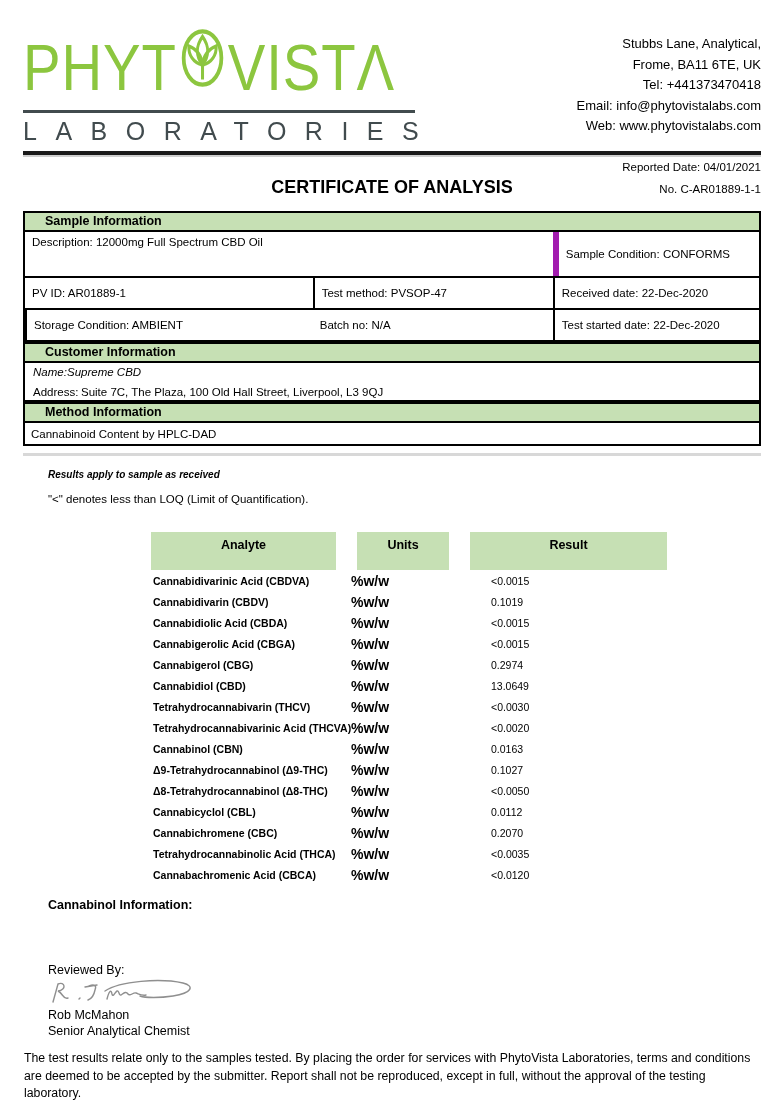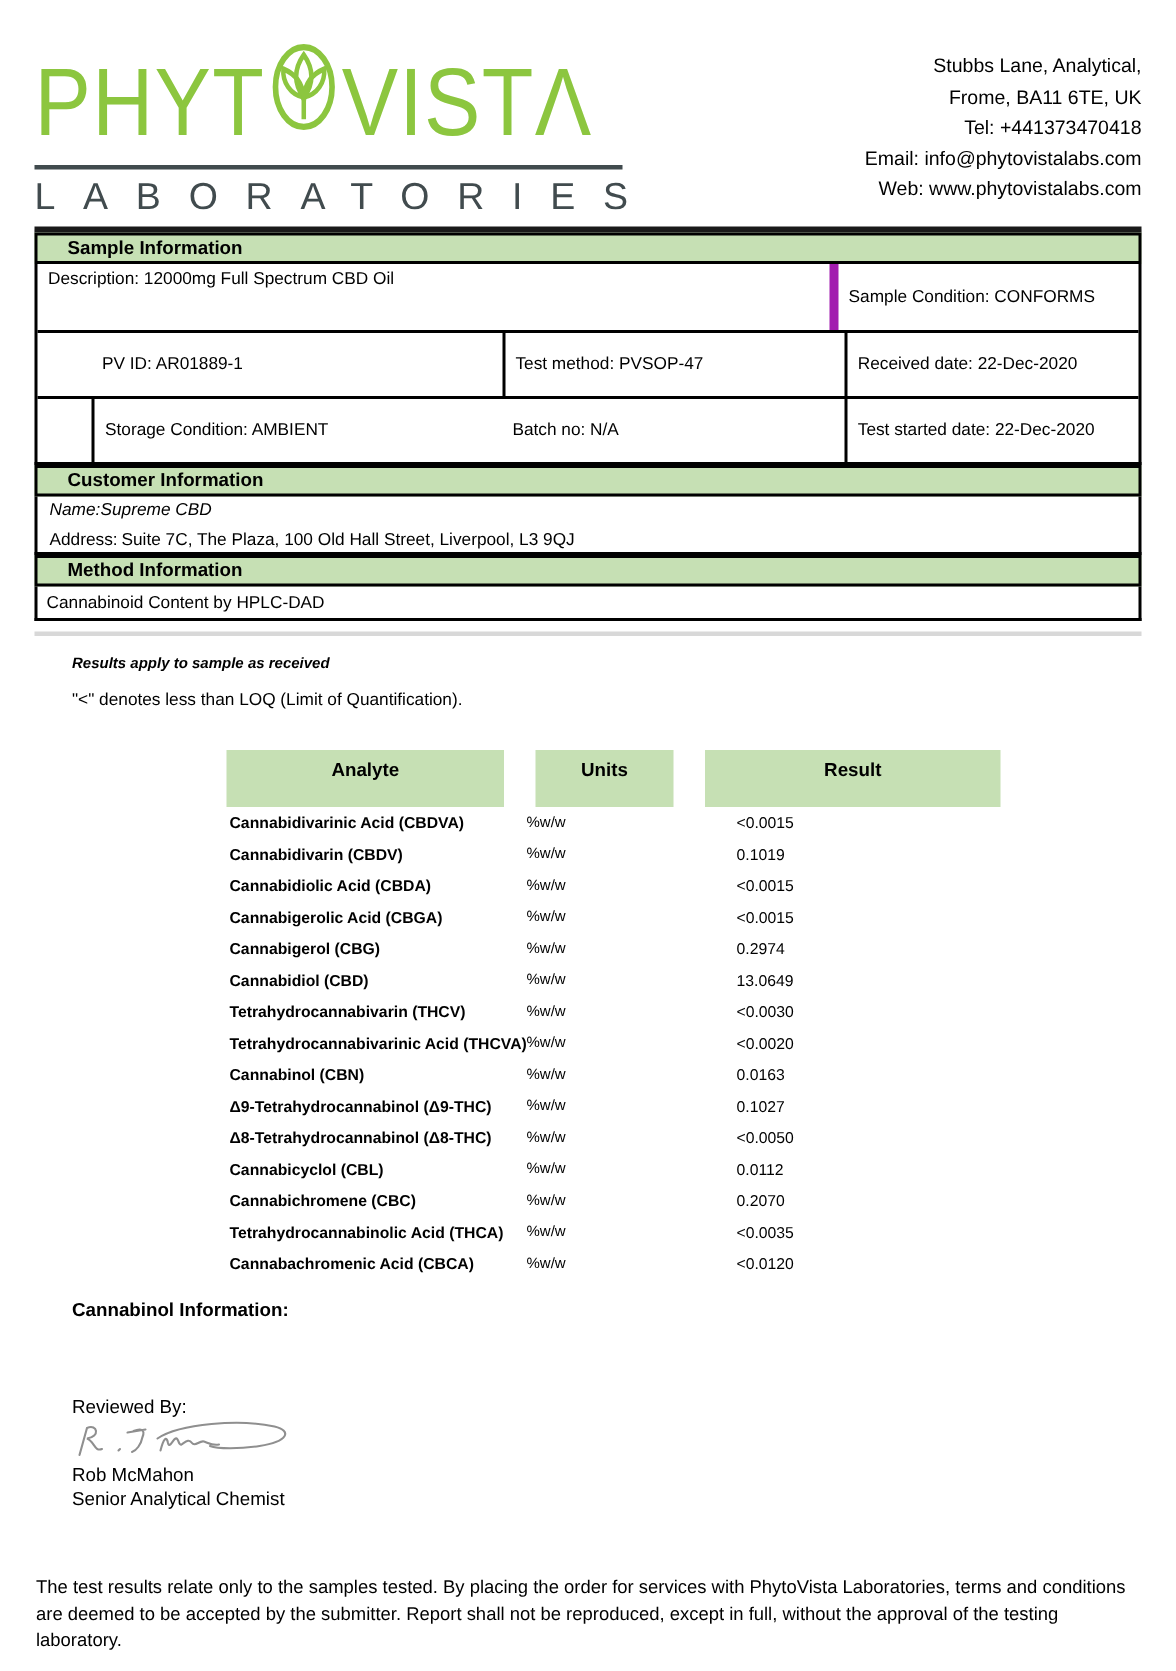--- a/index.html
+++ b/index.html
@@ -26,21 +26,21 @@
 
   
   .section-bar { width:738px; background:#C6E0B4; border:2px solid #000; font-size:12.5px; font-weight:700; padding:1px 0 2px 20px; }
   .section-box { width:738px; border:2px solid #000; border-top:none; }
 
   
   .s-row { display:grid; grid-template-columns:39.2% 32.7% 28.1%; }
   .s-cell { font-size:11.5px; padding-left:7px; display:flex; align-items:center; }
   .cell-desc { grid-column:1/3; align-items:flex-start; padding-top:4px; height:44px; }
   .cell-cond { border-left:6px solid #a21caf; }
-  .s-row-line { border-top:2px solid #000; height:44px;padding-left:36px; }
+  .s-row-line { border-top:2px solid #000; height:32px; }
   .mid { border-left:2px solid #000; }
 
   .cust-box { height:39px; position:relative; }
   .cust-name { position:absolute; top:3px; left:8px; font-size:11.5px;font-style:italic; }
   .cust-addr { position:absolute; bottom:2px; left:8px; font-size:11.5px; }
   .label-gap { display:inline-block; min-width:34px; }
   .label-gap2 { display:inline-block; min-width:48px; }
   .method-box { height:23px; display:flex; align-items:center; padding-left:6px; font-size:11.5px; }
 
   .gray-rule { width:738px; height:3px; background:#D8D8D8; margin-top:7px; }
@@ -48,21 +48,21 @@
   
   .note-italic { margin:13px 0 0 25px; font-size:10px; font-weight:700; font-style:italic; }
   .note-loq { margin:13px 0 0 25px; font-size:11.5px; }
 
   
   .results { margin:27px 0 0 128px; width:480px; }
   .res-header { display:grid; grid-template-columns:185px 92px 197px; column-gap:21px; }
   .res-header > div { background:#C6E0B4; height:38px; font-size:12.5px; font-weight:700; text-align:center; padding-top:6px; }
   .res-row { display:grid; grid-template-columns:185px 92px 197px; column-gap:3px; height:21px; align-items:center; }
   .res-analyte { font-size:10.5px; font-weight:700; padding-left:2px; white-space:nowrap; }
-  .res-units { font-size:10px; font-weight:400; padding-left:12px; }
+  .res-units { font-size:14px; font-weight:700; padding-left:12px; }
   .res-result { font-size:10.5px; padding-left:57px; }
 
   
   .additional { margin:13px 0 0 25px; font-size:12.5px; font-weight:700; }
   .reviewed { margin:51px 0 0 25px; font-size:12.5px; }
   .sig { margin:0 0 0 22px; display:block; }
   .sig-name { margin:0 0 0 25px; font-size:12.5px; line-height:16px; }
   .footer-text { position:absolute; left:24px; right:22px; top:1050px; font-size:12.3px; line-height:17.5px; }
 </style>
 </head>
@@ -93,20 +93,25 @@
       <div><span>Stubbs Lane, Analytical,</span></div>
         <div><span>Frome, BA11 6TE, UK</span></div>
         <div><span>Tel: +441373470418</span></div>
         <div><span>Email: info@phytovistalabs.com</span></div>
         <div><span>Web: www.phytovistalabs.com</span></div>
     </div>
   </div>
 
   <div class="top-bar"></div>
 
+  <div class="title-block">
+    <div class="reported-date">Reported Date: 04/01/2021</div>
+    <div class="coa-title">CERTIFICATE OF ANALYSIS</div>
+    <div class="coa-number">No. C-AR01889-1-1</div>
+  </div>
 
   <div class="section-bar">Sample Information</div>
   <div class="section-box">
     <div class="s-row">
       <div class="s-cell cell-desc">Description: 12000mg Full Spectrum CBD Oil</div>
       <div class="s-cell cell-cond">Sample Condition: CONFORMS</div>
     </div>
     <div class="s-row s-row-line">
       <div class="s-cell">PV ID: AR01889-1</div>
       <div class="s-cell mid">Test method: PVSOP-47</div>

